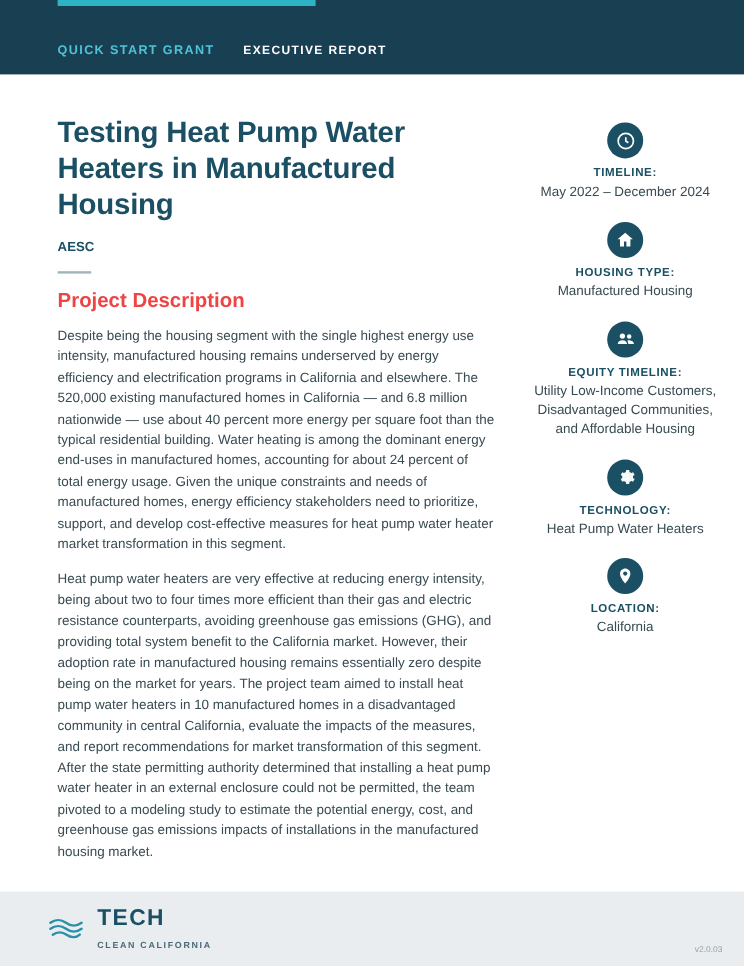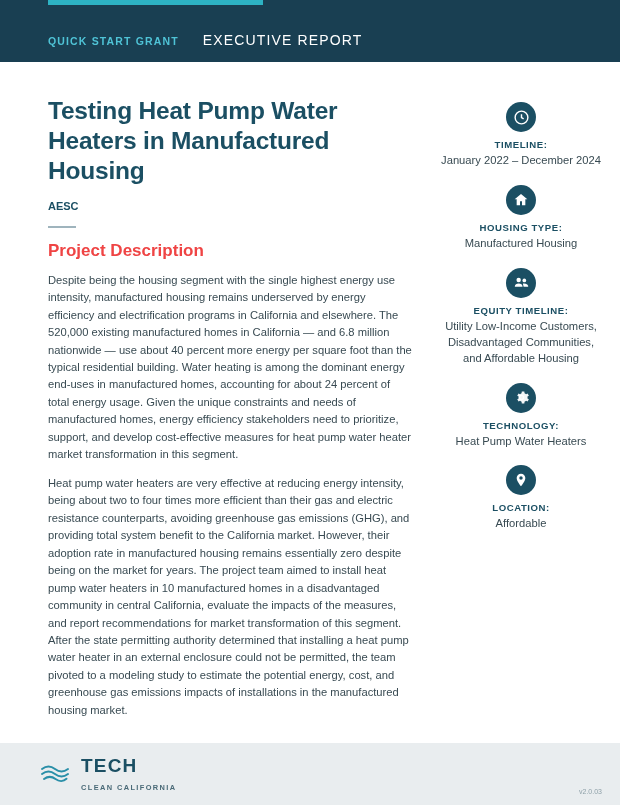--- a/index.html
+++ b/index.html
@@ -41,22 +41,22 @@
     gap: 24px;
   }
   .header-kicker {
     color: #4fc3d6;
     font-size: 10.5px;
     font-weight: bold;
     letter-spacing: 1.15px;
   }
   .header-title {
     color: #ffffff;
-    font-size: 14px;
-    font-weight: normal;
+    font-size: 10px;
+    font-weight: bold;
     letter-spacing: 1.15px;
   }
 
   
   .body {
     position: relative;
     display: flex;
     padding: 34px 0 16px 0;
     height: 681px;
   }
@@ -210,21 +210,21 @@
     <div class="side">
 
       <div class="fact">
         <div class="fact-icon">
           <svg width="17" height="17" viewBox="0 0 24 24" fill="none" stroke="#ffffff" stroke-width="2">
             <circle cx="12" cy="12" r="9"></circle>
             <path d="M12 7.5V12l3 2"></path>
           </svg>
         </div>
         <div class="fact-label">TIMELINE:</div>
-        <div class="fact-value">January 2022 – December 2024</div>
+        <div class="fact-value">May 2022 – December 2024</div>
       </div>
 
       <div class="fact">
         <div class="fact-icon">
           <svg width="16" height="16" viewBox="0 0 24 24" fill="#ffffff">
             <path d="M12 3 2.5 11h3v9h5v-6h3v6h5v-9h3z"></path>
           </svg>
         </div>
         <div class="fact-label">HOUSING TYPE:</div>
         <div class="fact-value">Manufactured Housing</div>
@@ -254,21 +254,21 @@
         <div class="fact-value">Heat Pump Water Heaters</div>
       </div>
 
       <div class="fact">
         <div class="fact-icon">
           <svg width="16" height="16" viewBox="0 0 24 24" fill="#ffffff">
             <path d="M12 2.6c-3.6 0-6.5 2.9-6.5 6.5 0 4.9 6.5 12.3 6.5 12.3s6.5-7.4 6.5-12.3c0-3.6-2.9-6.5-6.5-6.5zm0 9a2.6 2.6 0 1 1 0-5.2 2.6 2.6 0 0 1 0 5.2z"></path>
           </svg>
         </div>
         <div class="fact-label">LOCATION:</div>
-        <div class="fact-value">Affordable</div>
+        <div class="fact-value">California</div>
       </div>
 
     </div>
   </div>
 
   <div class="footer">
     <div class="footer-logo">
       <div class="logo-mark">
         <svg width="34" height="30" viewBox="0 0 34 30" fill="none" stroke="#2a8fa8" stroke-width="2" stroke-linecap="round">
           <path d="M4 10c4-3 9-3 13 0s9 3 13 0"></path>

